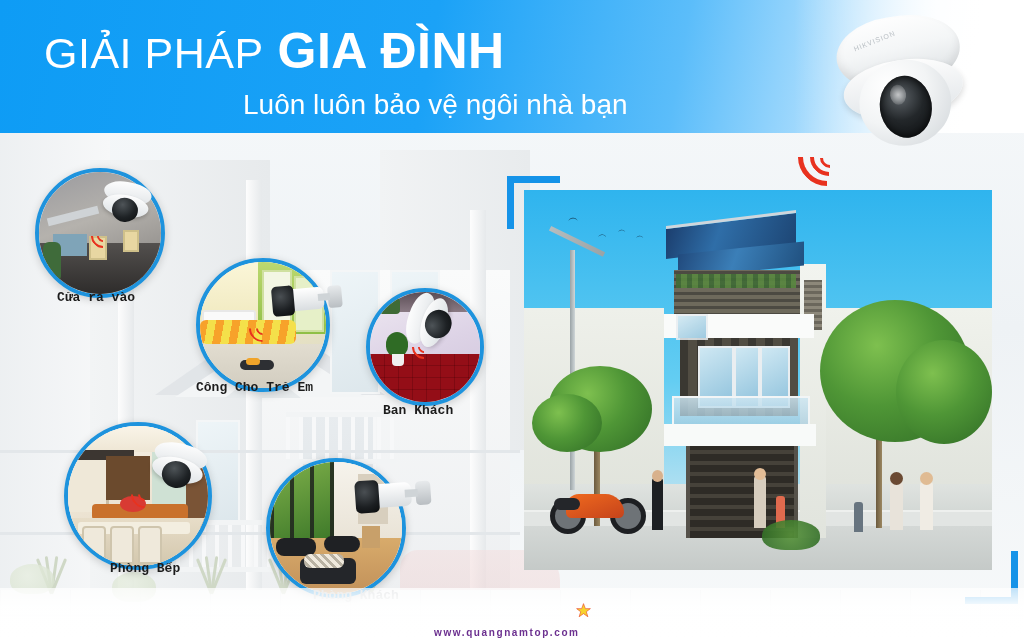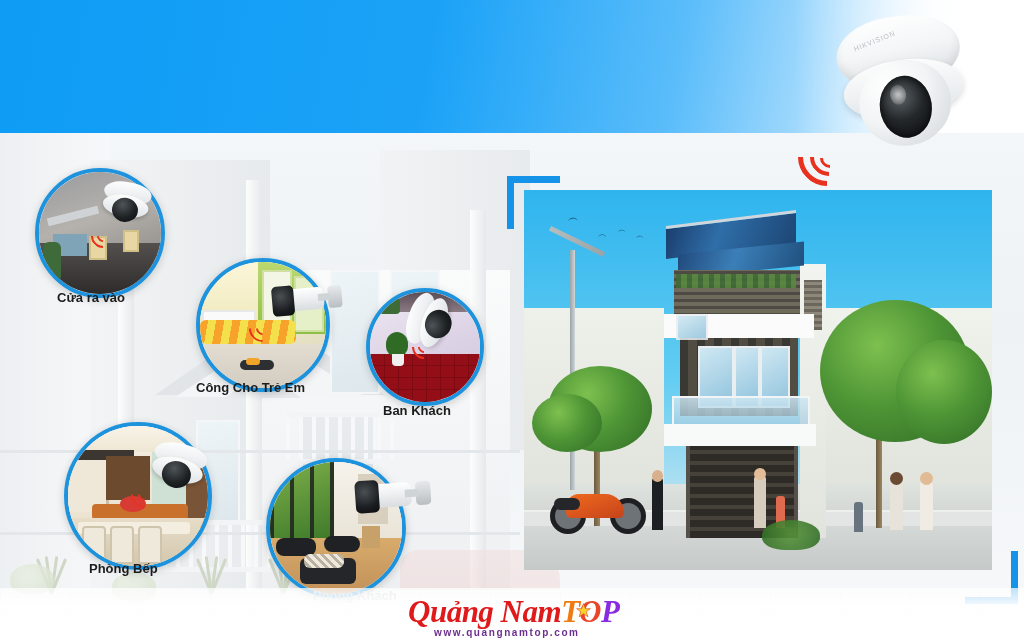--- a/index.html
+++ b/index.html
@@ -147,21 +147,21 @@
     border:5px solid #1d1f22;background:#6e7377;}
   .ph-frame-tl,.ph-frame-br{position:absolute;width:46px;height:46px;}
   .ph-frame-tl{left:507px;top:176px;border-left:7px solid #1593e8;border-top:7px solid #1593e8;}
   .ph-frame-br{left:965px;top:551px;border-right:7px solid #1593e8;border-bottom:7px solid #1593e8;}
 
   
   .circle{position:absolute;border-radius:50%;border:4px solid #1e93dd;overflow:hidden;
     box-shadow:0 2px 8px rgba(0,0,0,.18);}
   .circle .inner{position:absolute;inset:0;}
   .cap{position:absolute;font-size:13px;color:#1c1c1c;font-weight:bold;white-space:nowrap;
-    font-family:Liberation Sans, sans-serif;}
+    font-family:Liberation Mono, monospace;}
   .cap.faded{color:#b8bcbf;font-weight:bold;}
 
   
   .minidome{position:absolute;width:56px;height:44px;}
   .minidome .mb{position:absolute;left:4px;top:0;width:48px;height:22px;border-radius:24px/12px;
     background:linear-gradient(175deg,#ffffff,#dfe3e6);}
   .minidome .mr{position:absolute;left:5px;top:13px;width:46px;height:22px;border-radius:23px/11px;
     background:linear-gradient(180deg,#fdfdfd,#dde2e5);box-shadow:0 2px 4px rgba(0,0,0,.2);}
   .minidome .ml{position:absolute;left:15px;top:16px;width:26px;height:24px;border-radius:50%;
     background:radial-gradient(circle at 38% 30%,#4e5458 0%,#1e2225 55%,#0a0c0d 100%);}
@@ -311,20 +311,24 @@
     <div class="ph-person" style="left:366px;top:282px;width:13px;height:13px;border-radius:50%;background:#6b4a33;"></div>
     <div class="ph-person" style="left:396px;top:292px;width:13px;height:48px;background:#f0ece4;"></div>
     <div class="ph-person" style="left:396px;top:282px;width:13px;height:13px;border-radius:50%;background:#e0bb93;"></div>
     <div class="bg-shrub" style="left:238px;top:330px;width:58px;height:30px;background:radial-gradient(circle,#57933a,#2f6b25);opacity:.9;"></div>
   </div>
   <div class="ph-frame-tl"></div>
   <div class="ph-frame-br"></div>
 
   <div class="banner">
     <div class="banner-tint"></div>
+    <div class="title-row">
+      <span class="t-light">GIẢI PHÁP</span><span class="t-bold">GIA ĐÌNH</span>
+    </div>
+    <div class="subtitle">Luôn luôn bảo vệ ngôi nhà bạn</div>
   </div>
 
   <div class="camhead">
     <div class="dome-base"></div>
     <div class="dome-brand">HIKVISION</div>
     <div class="dome-ring"></div>
     <div class="dome-ball"></div>
     <div class="dome-lens"></div>
     <div class="dome-glint"></div>
   </div>
@@ -423,21 +427,21 @@
         <span style="left:12px;top:8px;width:9px;height:9px;"></span>
         <span style="left:5px;top:1px;width:23px;height:23px;"></span>
       </div>
     </div>
   </div>
   <div class="minidome" style="left:150px;top:446px;transform:rotate(14deg) scale(1.12);">
     <div class="mb"></div>
       <div class="mr"></div>
       <div class="ml"></div>
   </div>
-  <div class="cap" style="left:89px;top:561px;">Phòng Bếp</div>
+  <div class="cap" style="left:110px;top:561px;">Phòng Bếp</div>
 
   <div class="circle" style="left:266px;top:458px;width:132px;height:132px;">
     <div class="inner" style="background:linear-gradient(170deg,#f2efe8 0%,#e7e1d4 50%,#d8cdb8 100%);">
       <div style="position:absolute;left:0;top:0;width:64px;height:76px;
                   background:linear-gradient(160deg,#7fb04a,#3f7a2a);"></div>
       <div style="position:absolute;left:0;top:0;width:64px;height:76px;
                   background:repeating-linear-gradient(90deg,rgba(30,35,30,.85) 0 4px,transparent 4px 20px);"></div>
       <div style="position:absolute;left:64px;top:0;width:68px;height:80px;background:linear-gradient(180deg,#f6f3ec,#e9e3d6);"></div>
       <div style="position:absolute;left:88px;top:12px;width:30px;height:50px;background:#d8cfbe;"></div>
       <div style="position:absolute;left:0;top:76px;width:132px;height:56px;background:linear-gradient(180deg,#d8ab6b,#c2915a);"></div>
@@ -453,22 +457,19 @@
     <div class="bb"></div>
       <div class="bl"></div>
       <div class="bm"></div>
       <div class="bs"></div>
   </div>
   <div class="cap faded" style="left:313px;top:588px;">Phòng Khách</div>
 
   <div class="bottom-fade"></div>
 
   <div class="logo">
-    <div class="logo-main">
-      <span>Quảng Nam</span><span class="logo-t">T</span><span class="logo-o">O</span><span class="logo-p">P</span>
-    </div>
     <svg class="logo-star" viewBox="0 0 24 24" style="left:168px;top:9px;width:15px;height:15px;">
       <polygon points="12,1 15,9 23,9 16.5,14 19,22 12,17 5,22 7.5,14 1,9 9,9" fill="#f7d32e" stroke="#e8462a" stroke-width="1"></polygon>
     </svg>
     <div class="logo-url">www.quangnamtop.com</div>
   </div>
 
 </div>
 
 </body></html>

